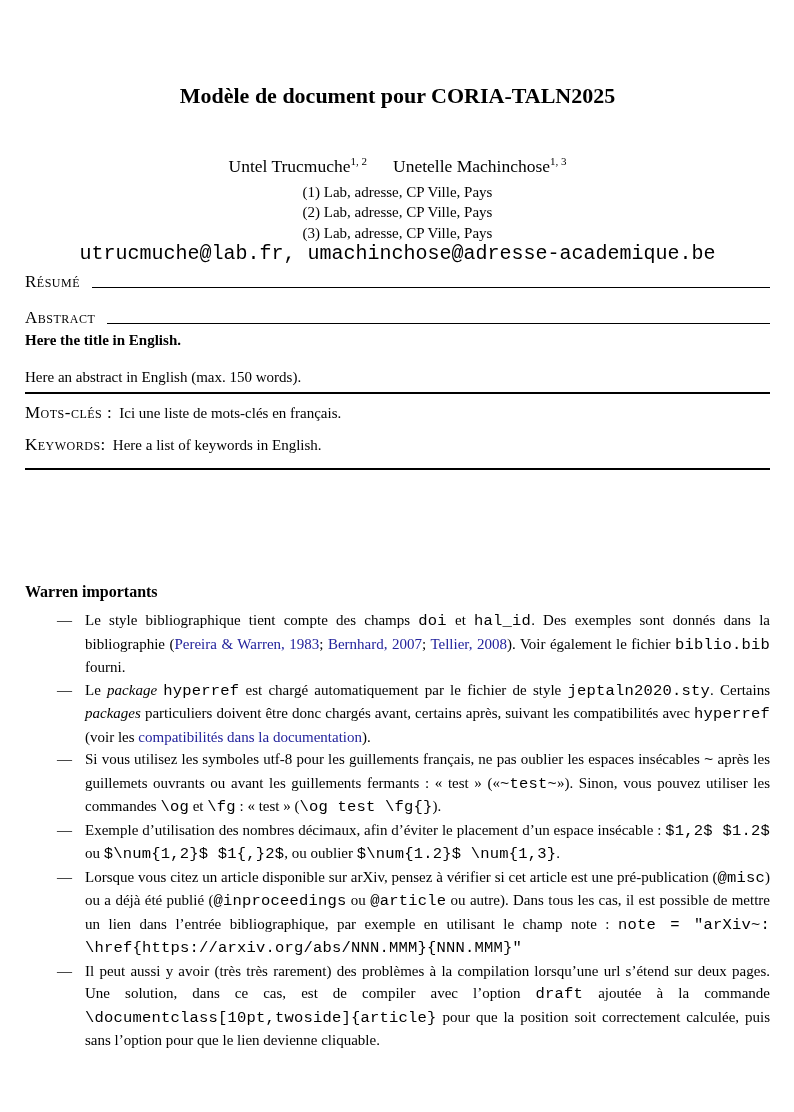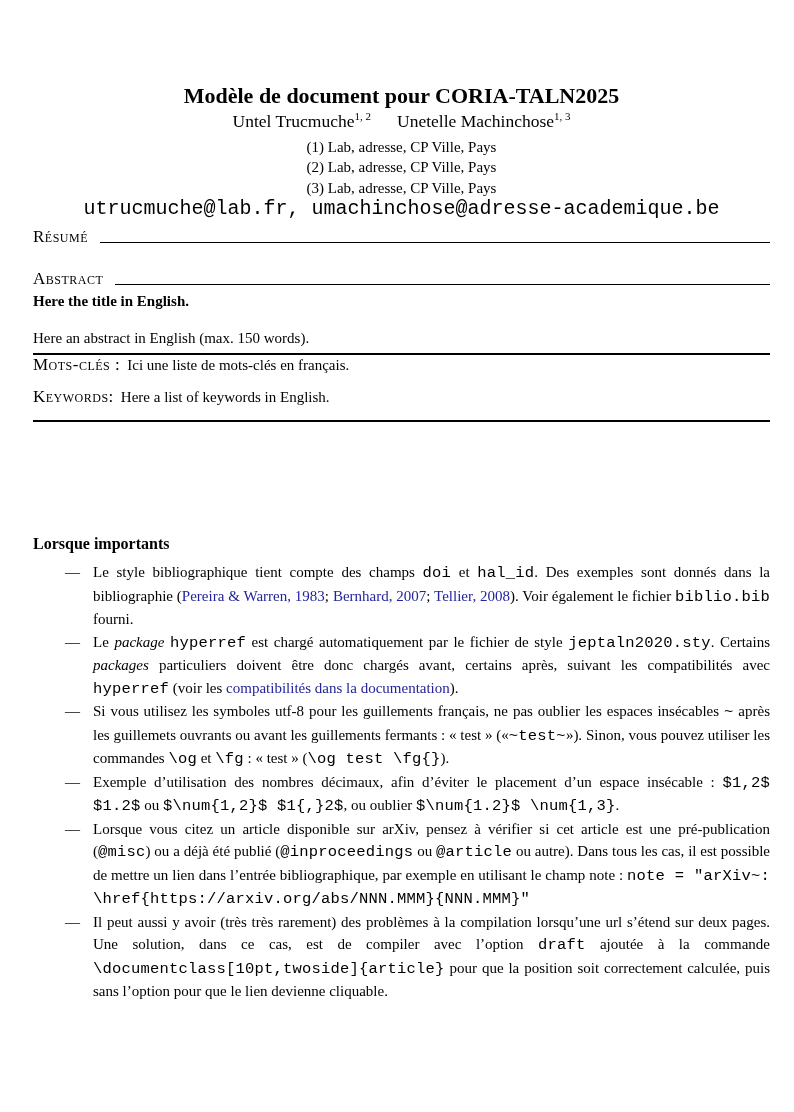--- a/index.html
+++ b/index.html
@@ -1,41 +1,41 @@
 <!DOCTYPE html>
 <html lang="fr"><head>
 <meta charset="utf-8">
 <style>
   html,body{margin:0;padding:0;background:#ffffff;}
   .page{
     width:794px;height:1112px;background:#ffffff;color:#000;
     font-family:"Liberation Serif", serif;
     position:relative;overflow:hidden;box-sizing:border-box;
-    padding:82px 24px 0 33px;
+    padding:82px 24px 0 25px;
     hyphens:auto;-webkit-hyphens:auto;
   }
   
   .title{font-size:22px;font-weight:bold;text-align:center;margin:0;line-height:28px;}
-  .authors{text-align:center;font-size:17.5px;}
+  .authors{text-align:center;margin-top:45px;font-size:17.5px;}
   .author{display:inline-block;margin:0 13px;white-space:nowrap;}
   .author sup{font-size:11px;}
   .affils{text-align:center;margin-top:5px;font-size:15px;line-height:20.5px;}
   .emails{text-align:center;margin-top:1px;font-size:20px;line-height:20px;
           font-family:"Liberation Mono", monospace;}
   
   .label-row{display:flex;margin-top:8px;}
-  .label-row.abstract{margin-top:22px;align-items:flex-end;}
+  .label-row.abstract{margin-top:16px;align-items:flex-end;}
   .sc-label{font-variant:small-caps;font-size:17px;letter-spacing:.5px;white-space:nowrap;}
   .fill{flex:1;border-bottom:1.5px solid #000;margin:0 0 4px 12px;}
   .body-line{font-size:15px;line-height:17px;margin:4px 0 0 0;}
   .english-title{font-weight:bold;}
   .abstract-text{margin-top:20px;}
   .hrule{border-top:2px solid #000;margin-top:6px;}
   .hrule.after-keywords{margin-top:13px;}
-  .kw-row{font-size:15px;line-height:20px;}
+  .kw-row{margin-top:9px;font-size:15px;line-height:20px;}
   .kw-row.kw2{margin-top:12px;}
   .kw-row .sc-label{margin-right:7px;}
   
   .section-heading{font-size:16px;font-weight:bold;margin-top:112px;line-height:19px;}
   .reminder-list{list-style:none;margin:8px 0 0 0;padding:0;font-size:15px;line-height:22.5px;}
   .reminder-list li{position:relative;padding-left:60px;text-align:justify;margin:0;}
   .reminder-list .marker{position:absolute;left:32px;top:0;}
   .tt{font-family:"Liberation Mono", monospace;font-size:15.5px;letter-spacing:.2px;}
   .it{font-style:italic;}
   .link{color:#23239c;text-decoration:none;cursor:pointer;}
@@ -73,21 +73,21 @@
   <div class="hrule"></div>
 
   <div class="kw-row">
     <span class="sc-label">Mots-clés :</span><span>Ici une liste de mots-clés en français.</span>
   </div>
   <div class="kw-row kw2">
     <span class="sc-label">Keywords:</span><span>Here a list of keywords in English.</span>
   </div>
   <div class="hrule after-keywords"></div>
 
-  <div class="section-heading">Lorsque importants</div>
+  <div class="section-heading">Warren importants</div>
 
   <ul class="reminder-list" id="reminder-list">
       <li><span class="marker">—</span><span>Le style bibliographique tient compte des champs </span><span class="tt">doi</span><span> et </span><span class="tt">hal_id</span><span>. Des exemples sont donnés dans la bibliographie (</span><span class="link" style="color: rgb(35, 35, 156);">Pereira &amp; Warren, 1983</span><span>; </span><span class="link" style="color: rgb(35, 35, 156);">Bernhard, 2007</span><span>; </span><span class="link" style="color: rgb(35, 35, 156);">Tellier, 2008</span><span>). Voir également le fichier </span><span class="tt">biblio.bib</span><span> fourni.</span></li>
       <li><span class="marker">—</span><span>Le </span><span class="it">package</span><span> </span><span class="tt">hyperref</span><span> est chargé automatiquement par le fichier de style </span><span class="tt">jeptaln2020.sty</span><span>. Certains </span><span class="it">packages</span><span> particuliers doivent être donc chargés avant, certains après, suivant les compatibilités avec </span><span class="tt">hyperref</span><span> (voir les </span><span class="link" style="color: rgb(35, 35, 156);">compatibilités dans la documentation</span><span>).</span></li>
       <li><span class="marker">—</span><span>Si vous utilisez les symboles utf-8 pour les guillements français, ne pas oublier les espaces insécables </span><span class="tt">~</span><span> après les guillemets ouvrants ou avant les guillements fermants : « test » («</span><span class="tt">~test~</span><span>»). Sinon, vous pouvez utiliser les commandes </span><span class="tt">\og</span><span> et </span><span class="tt">\fg</span><span> : « test » (</span><span class="tt">\og test \fg{}</span><span>).</span></li>
       <li><span class="marker">—</span><span>Exemple d’utilisation des nombres décimaux, afin d’éviter le placement d’un espace insécable : </span><span class="tt">$1,2$ $1.2$</span><span> ou </span><span class="tt">$\num{1,2}$ $1{,}2$</span><span>, ou oublier </span><span class="tt">$\num{1.2}$ \num{1,3}</span><span>.</span></li>
       <li><span class="marker">—</span><span>Lorsque vous citez un article disponible sur arXiv, pensez à vérifier si cet article est une pré-publication (</span><span class="tt">@misc</span><span>) ou a déjà été publié (</span><span class="tt">@inproceedings</span><span> ou </span><span class="tt">@article</span><span> ou autre). Dans tous les cas, il est possible de mettre un lien dans l’entrée bibliographique, par exemple en utilisant le champ note : </span><span class="tt">note = "arXiv~: \href{https://arxiv.org/abs/NNN.MMM}{NNN.MMM}"</span></li>
       <li><span class="marker">—</span><span>Il peut aussi y avoir (très très rarement) des problèmes à la compilation lorsqu’une url s’étend sur deux pages. Une solution, dans ce cas, est de compiler avec l’option </span><span class="tt">draft</span><span> ajoutée à la commande </span><span class="tt">\documentclass[10pt,twoside]{article}</span><span> pour que la position soit correctement calculée, puis sans l’option pour que le lien devienne cliquable.</span></li>
     </ul>
 

